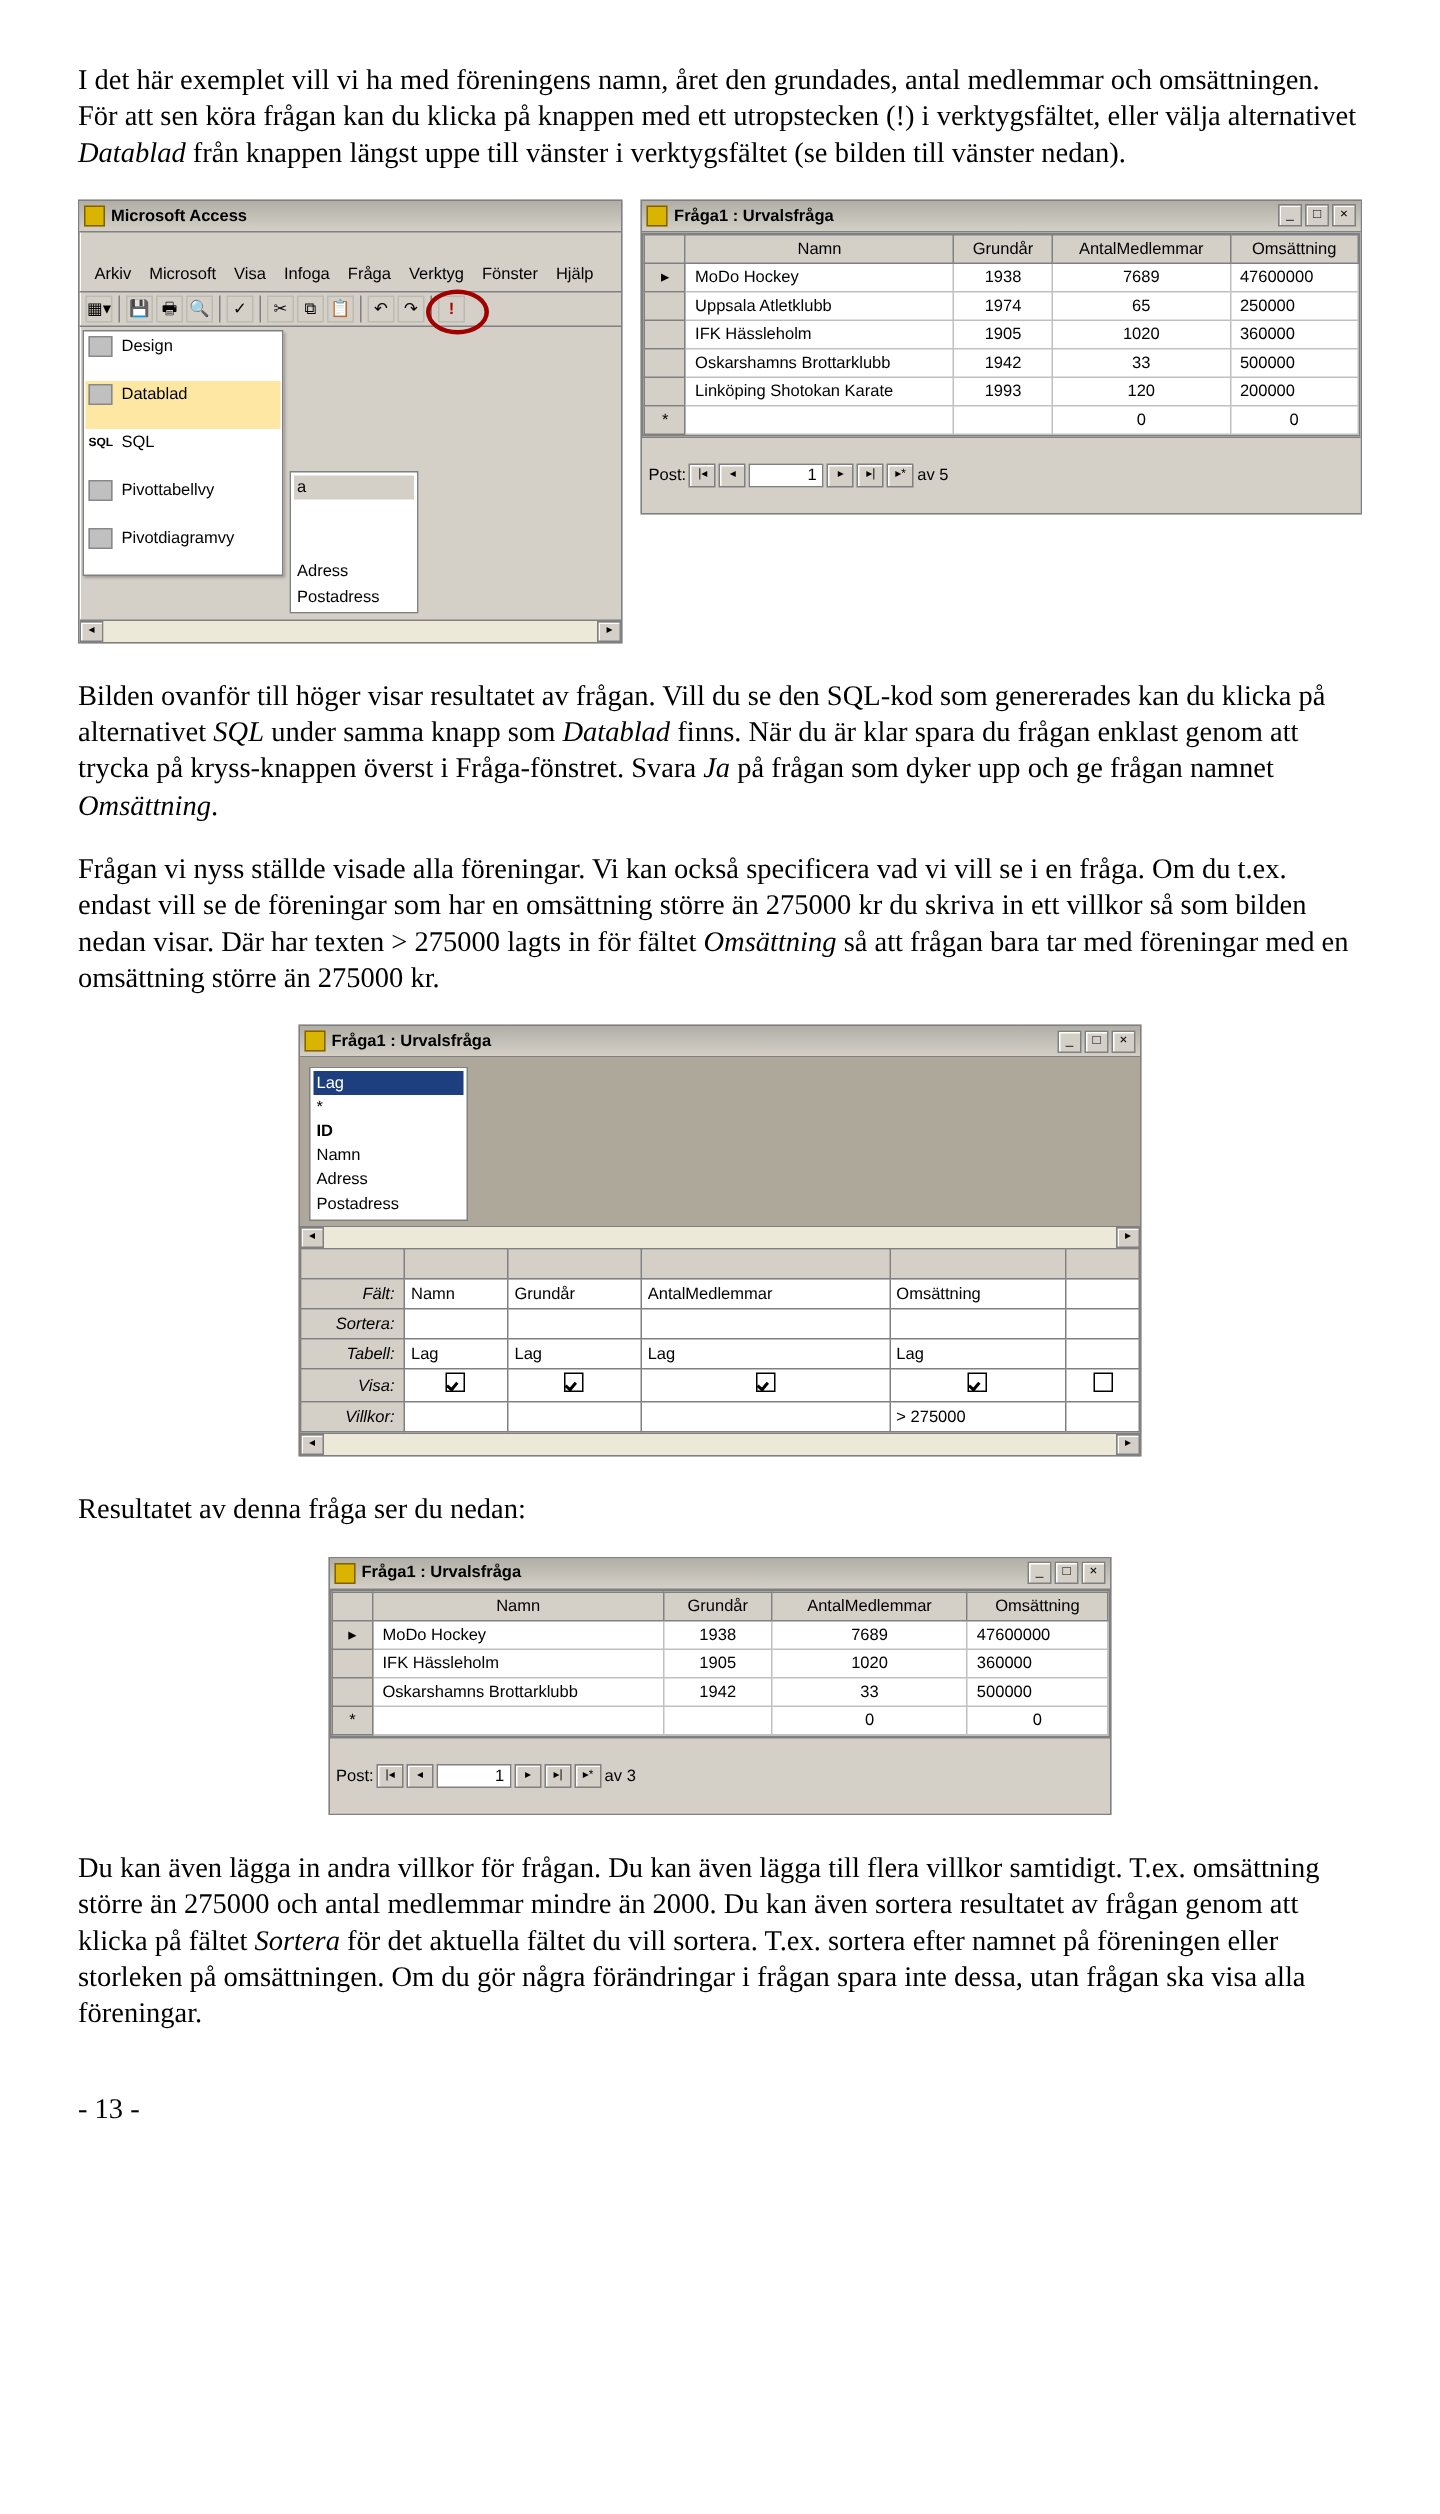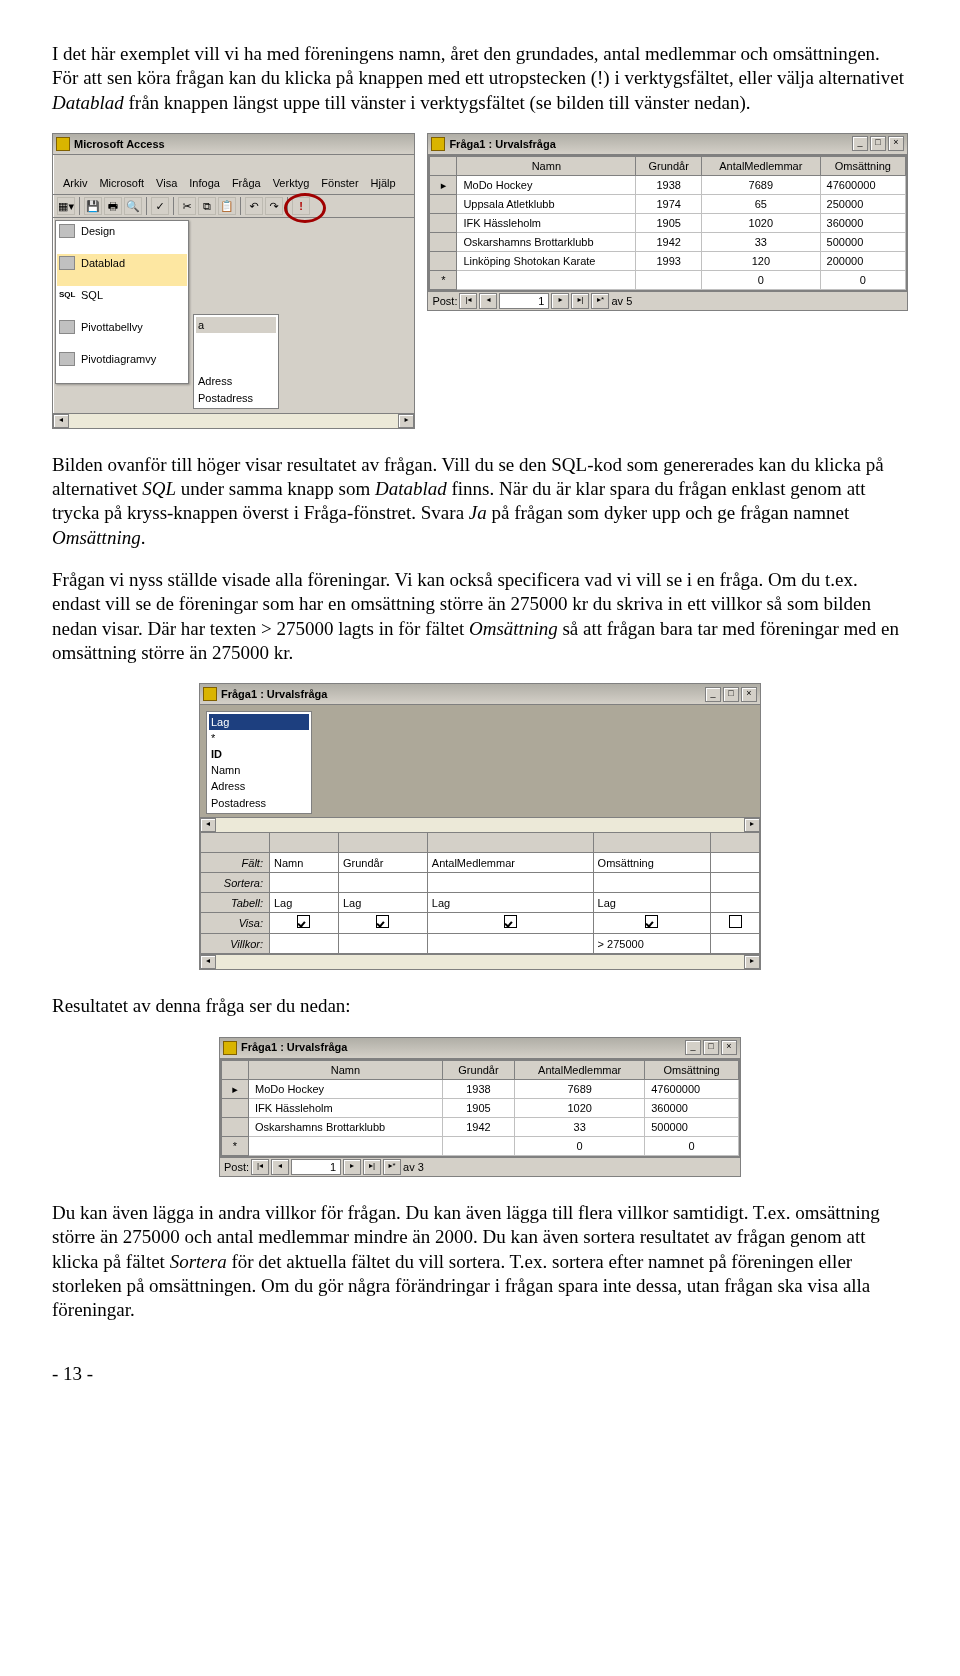--- a/index.html
+++ b/index.html
@@ -161,21 +161,21 @@
     border:1px solid #808080;
     width:14px;
     text-align:center;
   }
   .num { text-align:center; }
   .postbar {
     background:#d4d0c8;
     border-top:1px solid #808080;
     display:flex;
     align-items:center;
-    padding:1px 4px;
+    padding:17px 4px;
     gap:2px;
     font-size:11px;
     font-family:Tahoma, sans-serif;
   }
   .navbtn {
     width:16px;height:14px;
     background:#d4d0c8;
     border:1px solid #808080;
     box-shadow: inset 1px 1px 0 #fff;
     font-size:8px;

